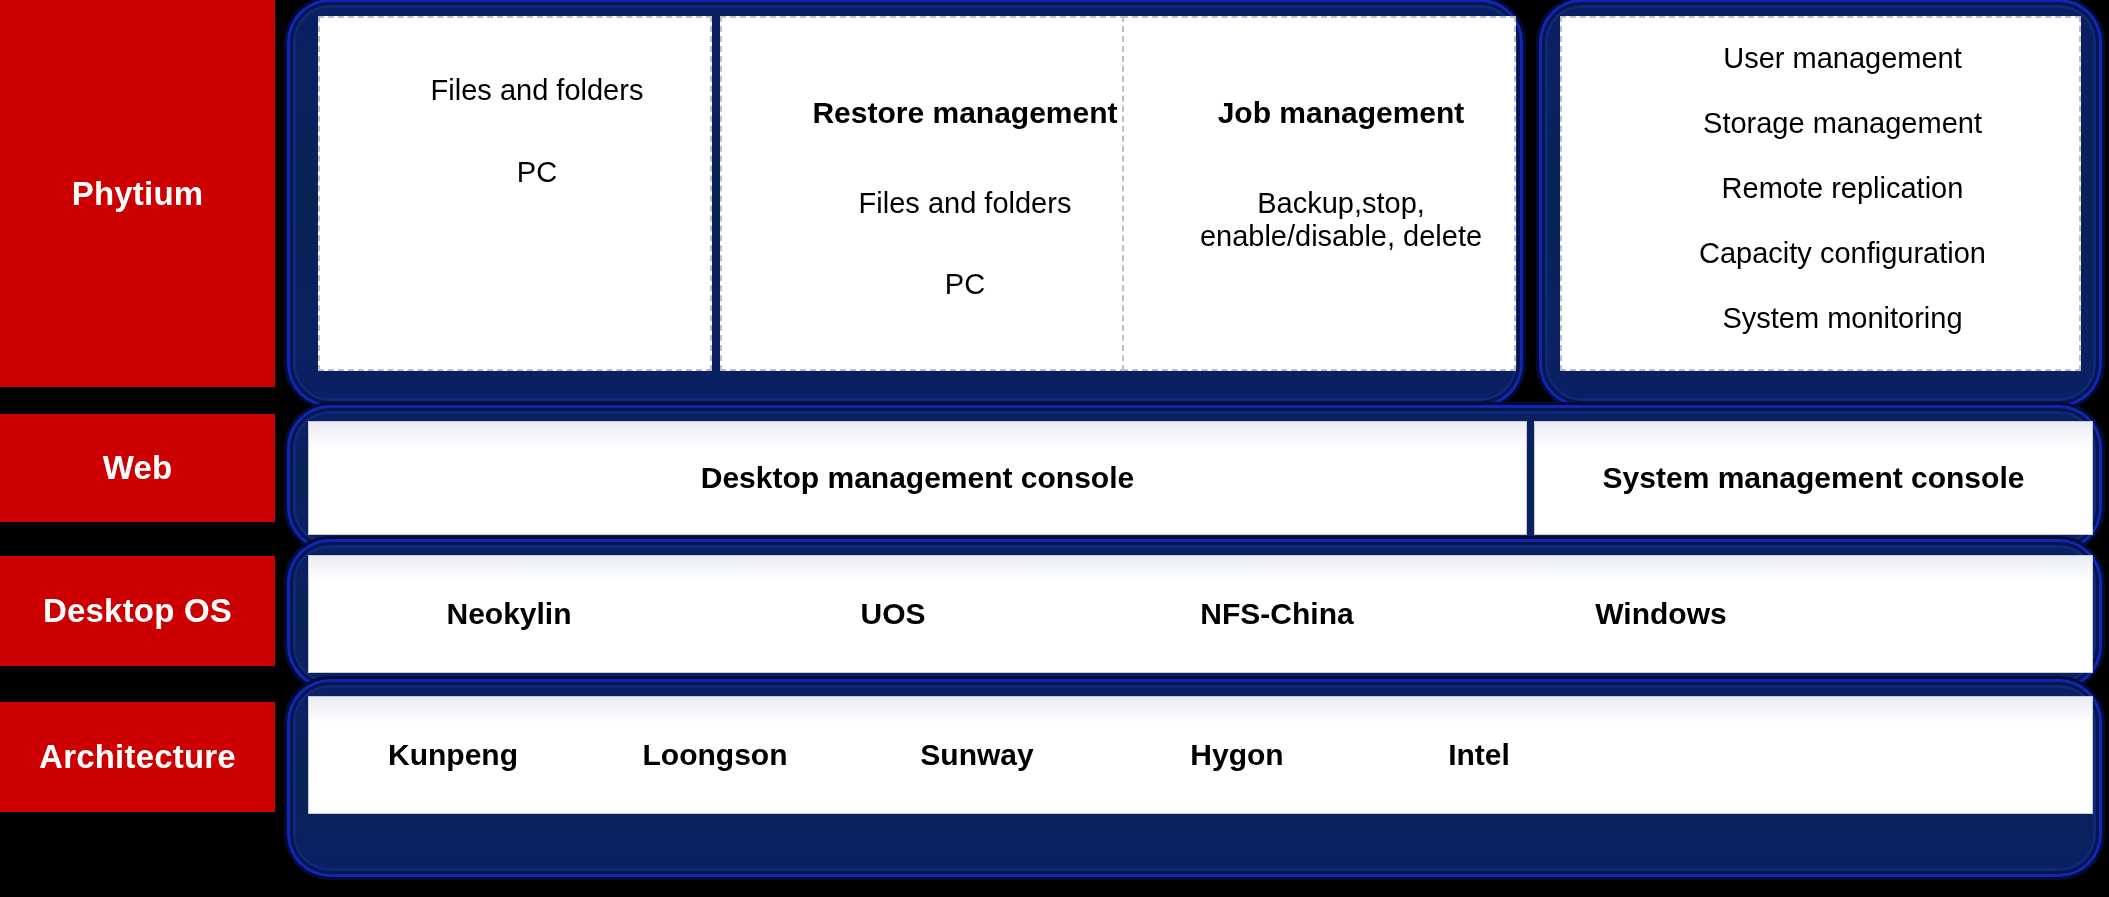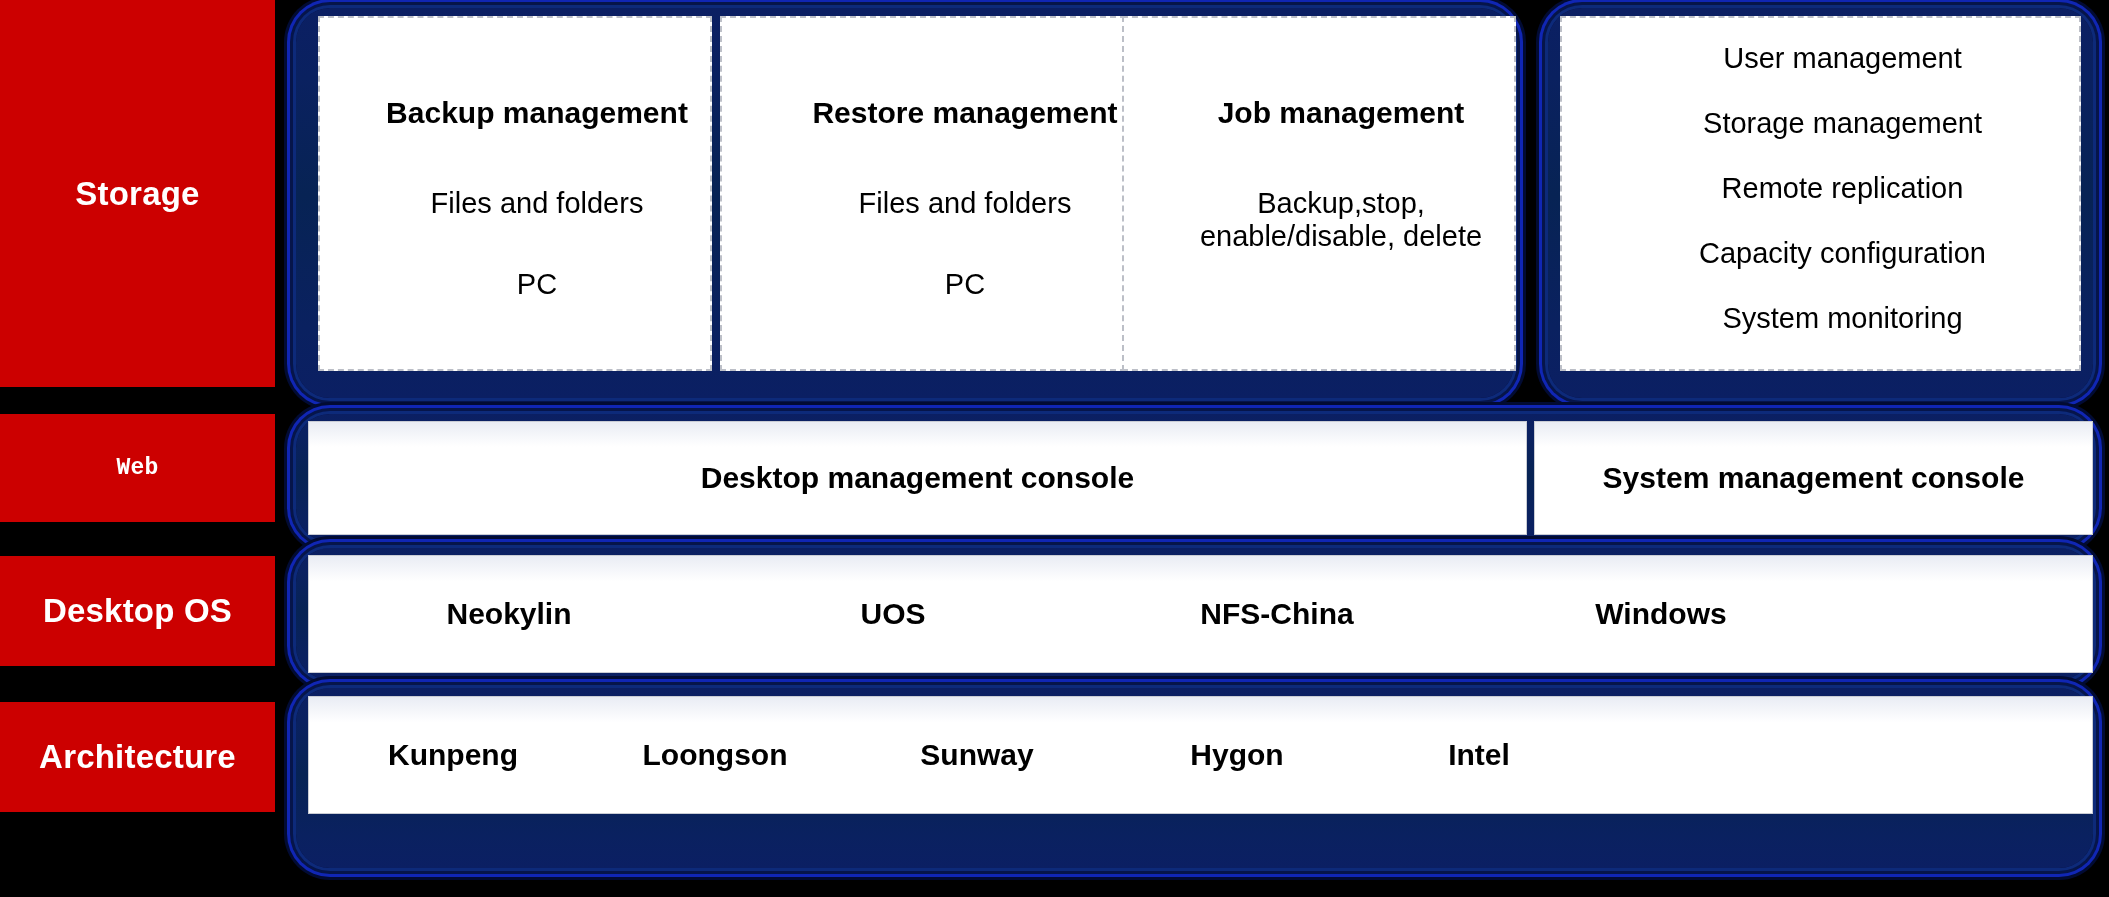--- a/index.html
+++ b/index.html
@@ -23,21 +23,21 @@
     width: 275px;
     background: #CC0000;
     color: #FFFFFF;
     font-weight: bold;
     display: flex;
     align-items: center;
     justify-content: center;
     letter-spacing: 0.2px;
   }
   #label-function   { top: 0px;   height: 387px; font-size: 33px; }
-  #label-web        { top: 414px; height: 108px; font-size: 23px; font-family: Liberation Mono, monospace; }
+  #label-web        { top: 414px; height: 108px; font-size: 33px; }
   #label-desktop-os { top: 556px; height: 110px; font-size: 33px; }
   #label-architecture { top: 702px; height: 110px; font-size: 33px; }
 
   
   .navy-slab {
     position: absolute;
     background: linear-gradient(180deg, #0b1f63 0%, #0a2160 18%, #072354 48%, #0a2160 82%, #0b1f63 100%);
     border-radius: 34px;
     box-shadow:
       0 0 0 3px #0d2a7a,
@@ -159,34 +159,33 @@
 </head>
 <body>
 
 <div class="navy-slab" id="slab-function-left"></div>
 <div class="navy-slab" id="slab-function-right"></div>
 <div class="navy-slab" id="slab-web"></div>
 <div class="navy-slab" id="slab-os"></div>
 <div class="navy-slab" id="slab-arch"></div>
 
 <div class="rail-label" id="label-function">
-  <span>Storage</span>
+  <span>Phytium</span>
 </div>
 <div class="rail-label" id="label-web">
   <span>Web</span>
 </div>
 <div class="rail-label" id="label-desktop-os">
   <span>Desktop OS</span>
 </div>
 <div class="rail-label" id="label-architecture">
   <span>Architecture</span>
 </div>
 
 <div class="fn-card" id="fn-card-0">
-  <div class="fn-title">Backup management</div>
   <div class="fn-line l1">Files and folders</div>
   <div class="fn-line l2">PC</div>
 </div>
 
 <div class="fn-card" id="fn-card-1">
   <div class="fn-title">Restore management</div>
   <div class="fn-line l1">Files and folders</div>
   <div class="fn-line l2">PC</div>
 </div>
 

